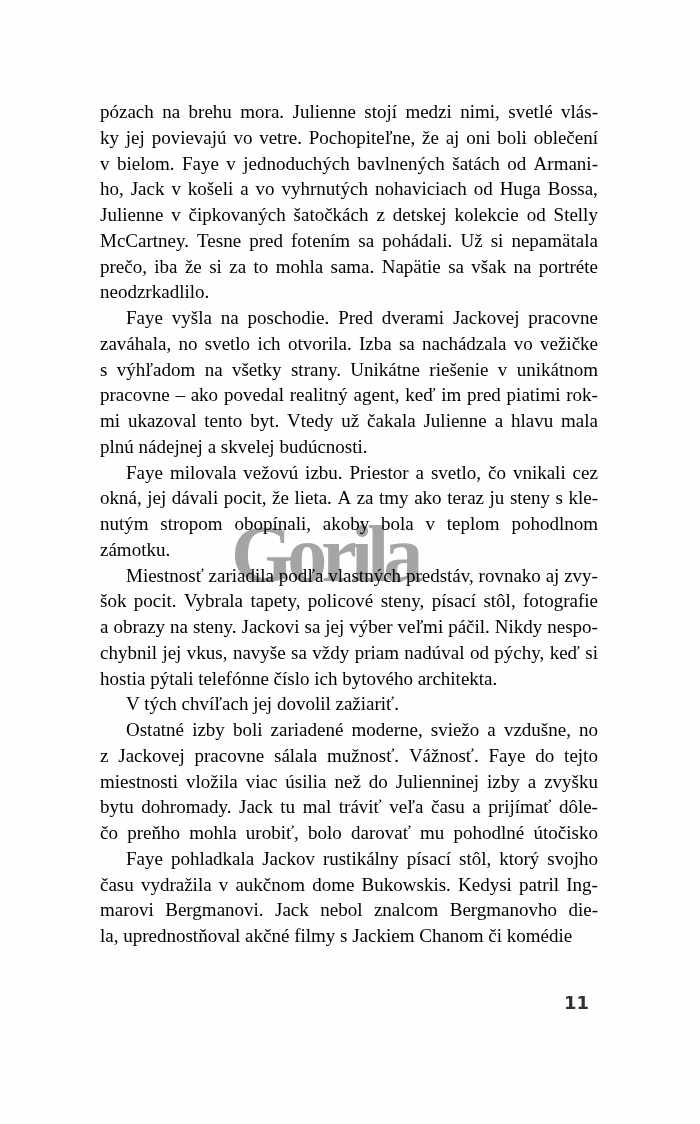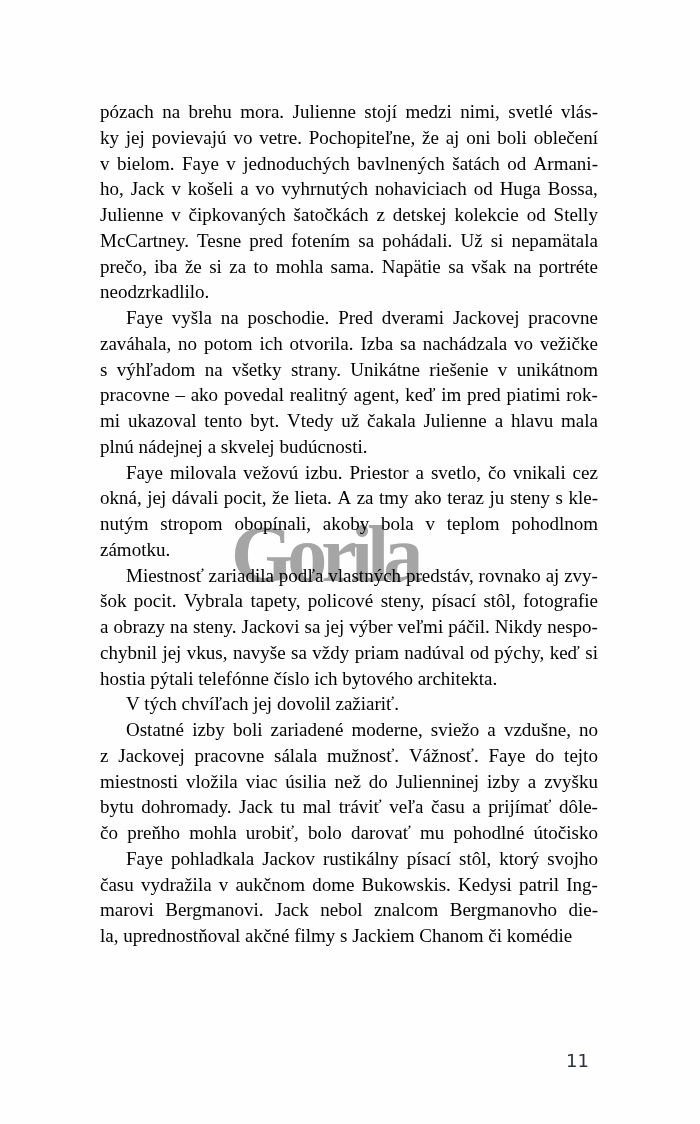--- a/index.html
+++ b/index.html
@@ -43,23 +43,23 @@
     font-size: 80px;
     letter-spacing: -6px;
     line-height: 1;
     color: #a5a5a5;
     z-index: 1;
     user-select: none;
   }
   .pagenum {
     position: absolute;
     right: 111px;
-    top: 1050px;
+    top: 992px;
     font-family: "DejaVu Sans", sans-serif;
-    font-weight: normal;
+    font-weight: bold;
     font-size: 18px;
     color: #2e313a;
     z-index: 2;
     margin-left: 20px;
   }
 </style>
 </head>
 <body>
 
 <div class="page">
@@ -68,21 +68,21 @@
   <div class="text-block">
       <div class="line"><span>pózach</span><span>na</span><span>brehu</span><span>mora.</span><span>Julienne</span><span>stojí</span><span>medzi</span><span>nimi,</span><span>svetlé</span><span>vlás-</span></div>
       <div class="line"><span>ky</span><span>jej</span><span>povievajú</span><span>vo</span><span>vetre.</span><span>Pochopiteľne,</span><span>že</span><span>aj</span><span>oni</span><span>boli</span><span>oblečení</span></div>
       <div class="line"><span>v</span><span>bielom.</span><span>Faye</span><span>v</span><span>jednoduchých</span><span>bavlnených</span><span>šatách</span><span>od</span><span>Armani-</span></div>
       <div class="line"><span>ho,</span><span>Jack</span><span>v</span><span>košeli</span><span>a</span><span>vo</span><span>vyhrnutých</span><span>nohaviciach</span><span>od</span><span>Huga</span><span>Bossa,</span></div>
       <div class="line"><span>Julienne</span><span>v</span><span>čipkovaných</span><span>šatočkách</span><span>z</span><span>detskej</span><span>kolekcie</span><span>od</span><span>Stelly</span></div>
       <div class="line"><span>McCartney.</span><span>Tesne</span><span>pred</span><span>fotením</span><span>sa</span><span>pohádali.</span><span>Už</span><span>si</span><span>nepamätala</span></div>
       <div class="line"><span>prečo,</span><span>iba</span><span>že</span><span>si</span><span>za</span><span>to</span><span>mohla</span><span>sama.</span><span>Napätie</span><span>sa</span><span>však</span><span>na</span><span>portréte</span></div>
       <div class="line last">neodzrkadlilo.</div>
       <div class="line indent"><span>Faye</span><span>vyšla</span><span>na</span><span>poschodie.</span><span>Pred</span><span>dverami</span><span>Jackovej</span><span>pracovne</span></div>
-      <div class="line"><span>zaváhala,</span><span>no</span><span>potom</span><span>ich</span><span>otvorila.</span><span>Izba</span><span>sa</span><span>nachádzala</span><span>vo</span><span>vežičke</span></div>
+      <div class="line"><span>zaváhala,</span><span>no</span><span>svetlo</span><span>ich</span><span>otvorila.</span><span>Izba</span><span>sa</span><span>nachádzala</span><span>vo</span><span>vežičke</span></div>
       <div class="line"><span>s</span><span>výhľadom</span><span>na</span><span>všetky</span><span>strany.</span><span>Unikátne</span><span>riešenie</span><span>v</span><span>unikátnom</span></div>
       <div class="line"><span>pracovne</span><span>–</span><span>ako</span><span>povedal</span><span>realitný</span><span>agent,</span><span>keď</span><span>im</span><span>pred</span><span>piatimi</span><span>rok-</span></div>
       <div class="line"><span>mi</span><span>ukazoval</span><span>tento</span><span>byt.</span><span>Vtedy</span><span>už</span><span>čakala</span><span>Julienne</span><span>a</span><span>hlavu</span><span>mala</span></div>
       <div class="line last">plnú nádejnej a skvelej budúcnosti.</div>
       <div class="line indent"><span>Faye</span><span>milovala</span><span>vežovú</span><span>izbu.</span><span>Priestor</span><span>a</span><span>svetlo,</span><span>čo</span><span>vnikali</span><span>cez</span></div>
       <div class="line"><span>okná,</span><span>jej</span><span>dávali</span><span>pocit,</span><span>že</span><span>lieta.</span><span>A</span><span>za</span><span>tmy</span><span>ako</span><span>teraz</span><span>ju</span><span>steny</span><span>s</span><span>kle-</span></div>
       <div class="line"><span>nutým</span><span>stropom</span><span>obopínali,</span><span>akoby</span><span>bola</span><span>v</span><span>teplom</span><span>pohodlnom</span></div>
       <div class="line last">zámotku.</div>
       <div class="line indent"><span>Miestnosť</span><span>zariadila</span><span>podľa</span><span>vlastných</span><span>predstáv,</span><span>rovnako</span><span>aj</span><span>zvy-</span></div>
       <div class="line"><span>šok</span><span>pocit.</span><span>Vybrala</span><span>tapety,</span><span>policové</span><span>steny,</span><span>písací</span><span>stôl,</span><span>fotografie</span></div>

